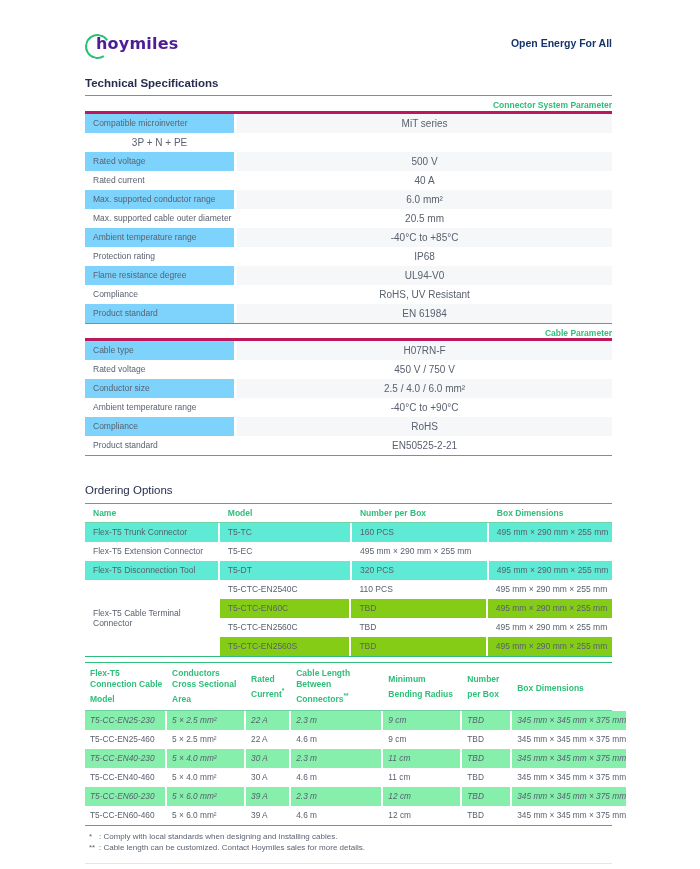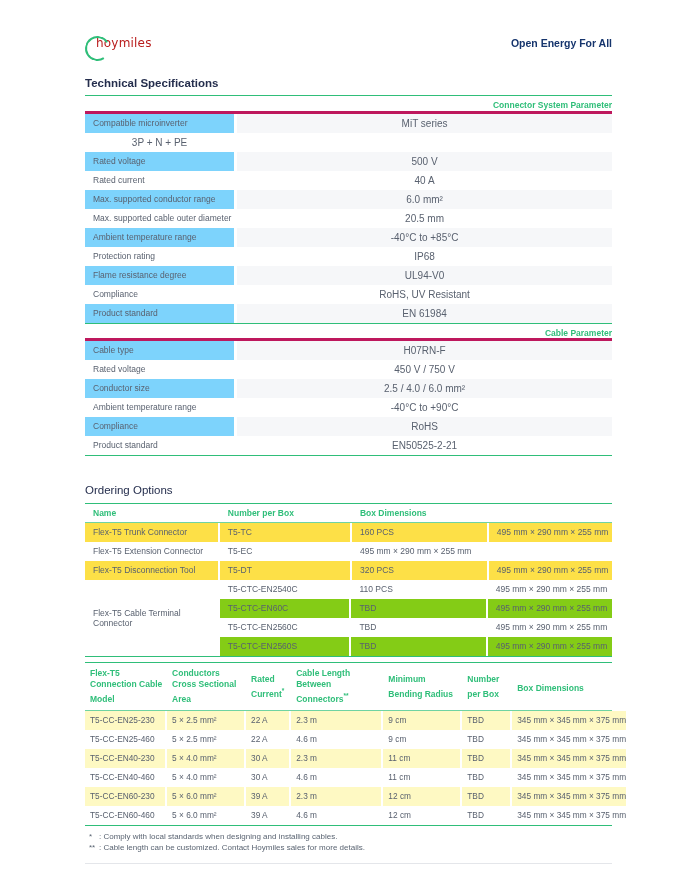--- a/index.html
+++ b/index.html
@@ -8,21 +8,21 @@
     width:700px; height:869px;
     font-family:"Liberation Sans", sans-serif;
     color:#59616F;
     overflow:hidden;
   }
   .page { width:527px; margin-left:85px; padding-top:22px; }
 
   
   .hdr { display:flex; justify-content:space-between; align-items:center; height:42px; }
   .logo { position:relative; padding-left:11px; font-family:"DejaVu Sans", sans-serif;
-          font-weight:normal; font-size:12px; color:#b91c1c; letter-spacing:0.2px; }
+          font-weight:bold; font-size:16px; color:#4c1d95; letter-spacing:0.2px; }
   .logo-arc { position:absolute; left:0px; top:0px; width:25px; height:25px;
           border:2.5px solid #2FBE79; border-right-color:transparent; border-radius:50%;
           transform:rotate(12deg); }
   .tagline { font-size:10.5px; font-weight:bold; color:#16356D; }
 
   
   .title { font-size:11.5px; font-weight:bold; color:#252E4D; margin:13px 0 6px 0; }
   .title2 { font-size:11.5px; font-weight:normal; color:#252E4D; margin:28px 0 7px 0; }
 
   
@@ -35,35 +35,35 @@
   .sv { line-height:19px; text-align:center; font-size:10px; white-space:nowrap; }
   .srow.g .sl { background:#7dd3fc; }
   .srow.g .sv { background:#F6F7F9; }
 
   
   .otable { border-top:1.5px solid #2FBE79; border-bottom:1.5px solid #2FBE79; }
   .ohead, .orow { display:grid; grid-template-columns:25.2% 24.7% 25.6% 1fr; column-gap:2px; }
   .ohead { height:19px; border-bottom:1px solid #6FD3A2; }
   .hc { line-height:19px; color:#2FBE79; font-weight:bold; font-size:8.5px; padding-left:8px; white-space:nowrap; }
   .ocell { line-height:19px; font-size:8.5px; padding-left:8px; white-space:nowrap; }
-  .orow.g .ocell { background:#fde047; }
+  .orow.g .ocell { background:#5eead4; }
   .grow { display:grid; grid-template-columns:25.2% 1fr; column-gap:2px; }
   .gname { display:flex; align-items:center; font-size:8.5px; padding-left:8px; }
   .gsubrow { display:grid; grid-template-columns:33.05% 34.25% 1fr; column-gap:2px; height:19px; }
   .gsubrow.g .ocell { background:#84cc16; }
 
   
   .t2 { margin-top:5px; border-top:1.5px solid #2FBE79; border-bottom:1.5px solid #2FBE79; }
   .t2head, .t2row { display:grid; grid-template-columns:15.2% 14.6% 8.2% 17.1% 14.6% 9.1% 1fr; column-gap:2px; }
   .t2head { border-bottom:1px solid #6FD3A2; padding:5px 0; align-items:center; }
   .t2head .hc2 { color:#2FBE79; font-weight:bold; font-size:8.5px; line-height:11px; padding-left:5px; }
   .t2head sup { font-size:6.5px; }
   .t2row { height:19px; }
   .c2 { line-height:19px; font-size:8.3px; padding-left:5px; white-space:nowrap; }
-  .t2row.g .c2 { background:#fef9c3; }
+  .t2row.g .c2 { background:#86efac;font-style:italic; }
 
   
   .fnotes { margin-top:5px; }
   .fnote { display:flex; font-size:8px; line-height:11px; color:#5A6472; }
   .fnote .m { width:14px; padding-left:4px; }
   .hr { border-top:1px solid #E4E6EA; margin-top:10px; }
 </style>
 </head>
 <body>
 
@@ -152,20 +152,21 @@
       <div class="sl">Product standard</div>
       <div class="sv">EN50525-2-21</div>
     </div>
   </div>
 
   <div class="title2">Ordering Options</div>
 
   <div class="otable">
     <div class="ohead">
       <div class="hc">Name</div>
+      <div class="hc">Model</div>
       <div class="hc">Number per Box</div>
       <div class="hc">Box Dimensions</div>
     </div>
 
     <div class="orow g">
       <div class="ocell">Flex-T5 Trunk Connector</div>
       <div class="ocell">T5-TC</div>
       <div class="ocell">160 PCS</div>
       <div class="ocell">495 mm × 290 mm × 255 mm</div>
     </div>

